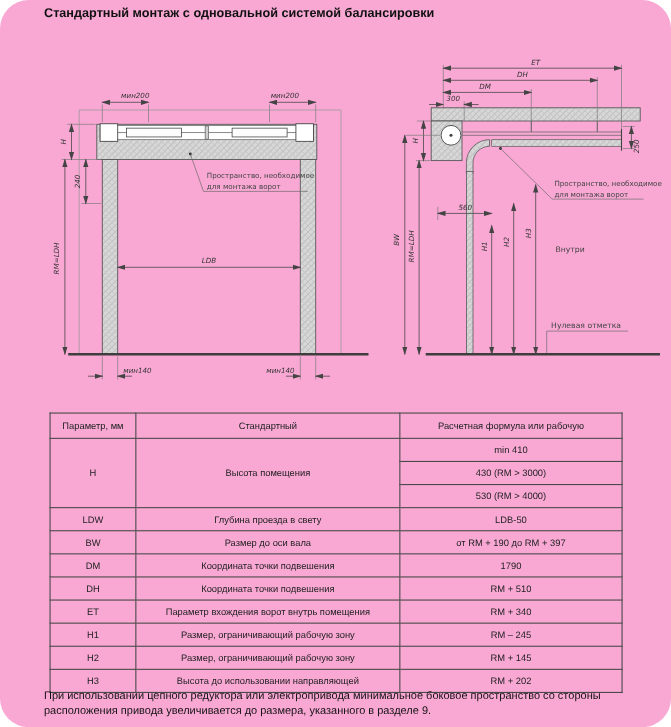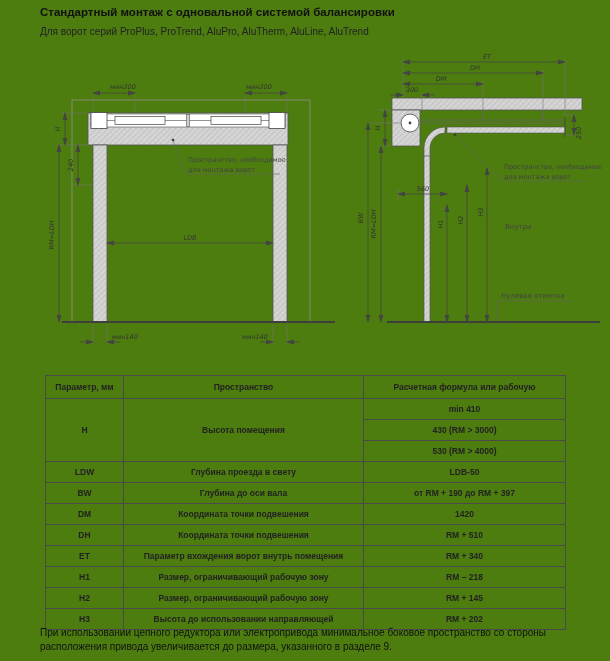--- a/index.html
+++ b/index.html
@@ -1,38 +1,37 @@
 <!DOCTYPE html>
 <html><head>
 <meta charset="utf-8">
 <style>
   html,body{margin:0;padding:0;background:#fff;}
-  #page{position:relative;width:610px;height:661px;background:#4d7c0f;overflow:hidden;
-        font-family:"Liberation Sans",sans-serif;color:#1a1a1a;}
+  #page{position:relative;width:610px;height:661px;background:#f9a8d4;overflow:hidden;
+        font-family:"Liberation Sans",sans-serif;color:#1a1a1a;border-radius:26px;}
   .title{position:absolute;left:40px;top:6px;font-size:11.5px;font-weight:bold;color:#111;}
   .subtitle{position:absolute;left:40px;top:26px;font-size:10px;color:#222;}
   .drawing{position:absolute;left:35px;top:48px;}
   svg text{font-family:"DejaVu Sans",sans-serif;font-style:italic;font-size:6.5px;fill:#333;}
   svg text.note{font-style:normal;font-size:6.5px;fill:#444;}
   svg text.room{font-style:normal;font-size:7px;fill:#444;}
   .doc-table{position:absolute;left:45px;top:375px;border-collapse:collapse;table-layout:fixed;
              font-size:8.5px;color:#222;}
   .doc-table th,.doc-table td{border:1px solid #4a4a4a;text-align:center;vertical-align:middle;
-             padding:0 4px;height:20px;overflow:hidden;font-weight:bold;}
-  .doc-table th{font-weight:bold;height:22px;text-align:center;}
+             padding:0 4px;height:20px;overflow:hidden;}
+  .doc-table th{font-weight:normal;height:22px;text-align:center;}
   .doc-table{border:1.5px solid #3a3a3a;}
   .footer{position:absolute;left:40px;top:626px;width:572px;font-size:10px;line-height:13.5px;color:#111;}
 </style>
 </head>
 <body>
 
 <div id="page">
 
   <div class="title">Стандартный монтаж с одновальной системой балансировки</div>
-  <div class="subtitle">Для ворот серий ProPlus, ProTrend, AluPro, AluTherm, AluLine, AluTrend</div>
 
   <svg class="drawing" width="575" height="325" viewBox="0 0 575 325">
     <defs>
       <pattern id="hatch" width="4" height="4" patternUnits="userSpaceOnUse" patternTransform="rotate(45)">
         <rect width="4" height="4" fill="#d7d7d7"></rect>
         <line x1="0" y1="0" x2="0" y2="4" stroke="#bcbcbc" stroke-width="1.6"></line>
         <line x1="0" y1="2" x2="4" y2="2" stroke="#c8c8c8" stroke-width="0.8"></line>
       </pattern>
       <marker id="ae" markerWidth="8" markerHeight="6" refX="7" refY="3" orient="auto" markerUnits="userSpaceOnUse">
         <path d="M0,0.6 L8,3 L0,5.4 Z" fill="#444"></path>
@@ -178,21 +177,21 @@
 
   <table class="doc-table">
     <colgroup>
       <col style="width:78px">
         <col style="width:240px">
         <col style="width:202px">
     </colgroup>
     <thead>
       <tr>
         <th>Параметр, мм</th>
-        <th>Пространство</th>
+        <th>Стандартный</th>
         <th>Расчетная формула или рабочую</th>
       </tr>
     </thead>
     <tbody>
       <tr>
         <td rowspan="3">H</td>
         <td rowspan="3">Высота помещения</td>
         <td>min 410</td>
       </tr>
       <tr>
@@ -201,42 +200,42 @@
       <tr>
         <td>530 (RM &gt; 4000)</td>
       </tr>
       <tr>
         <td>LDW</td>
         <td>Глубина проезда в свету</td>
         <td>LDB-50</td>
       </tr>
       <tr>
         <td>BW</td>
-        <td>Глубина до оси вала</td>
+        <td>Размер до оси вала</td>
         <td>от RM + 190 до RM + 397</td>
       </tr>
       <tr>
         <td>DM</td>
         <td>Координата точки подвешения</td>
-        <td>1420</td>
+        <td>1790</td>
       </tr>
       <tr>
         <td>DH</td>
         <td>Координата точки подвешения</td>
         <td>RM + 510</td>
       </tr>
       <tr>
         <td>ET</td>
         <td>Параметр вхождения ворот внутрь помещения</td>
         <td>RM + 340</td>
       </tr>
       <tr>
         <td>H1</td>
         <td>Размер, ограничивающий рабочую зону</td>
-        <td>RM – 218</td>
+        <td>RM – 245</td>
       </tr>
       <tr>
         <td>H2</td>
         <td>Размер, ограничивающий рабочую зону</td>
         <td>RM + 145</td>
       </tr>
       <tr>
         <td>H3</td>
         <td>Высота до использовании направляющей</td>
         <td>RM + 202</td>

